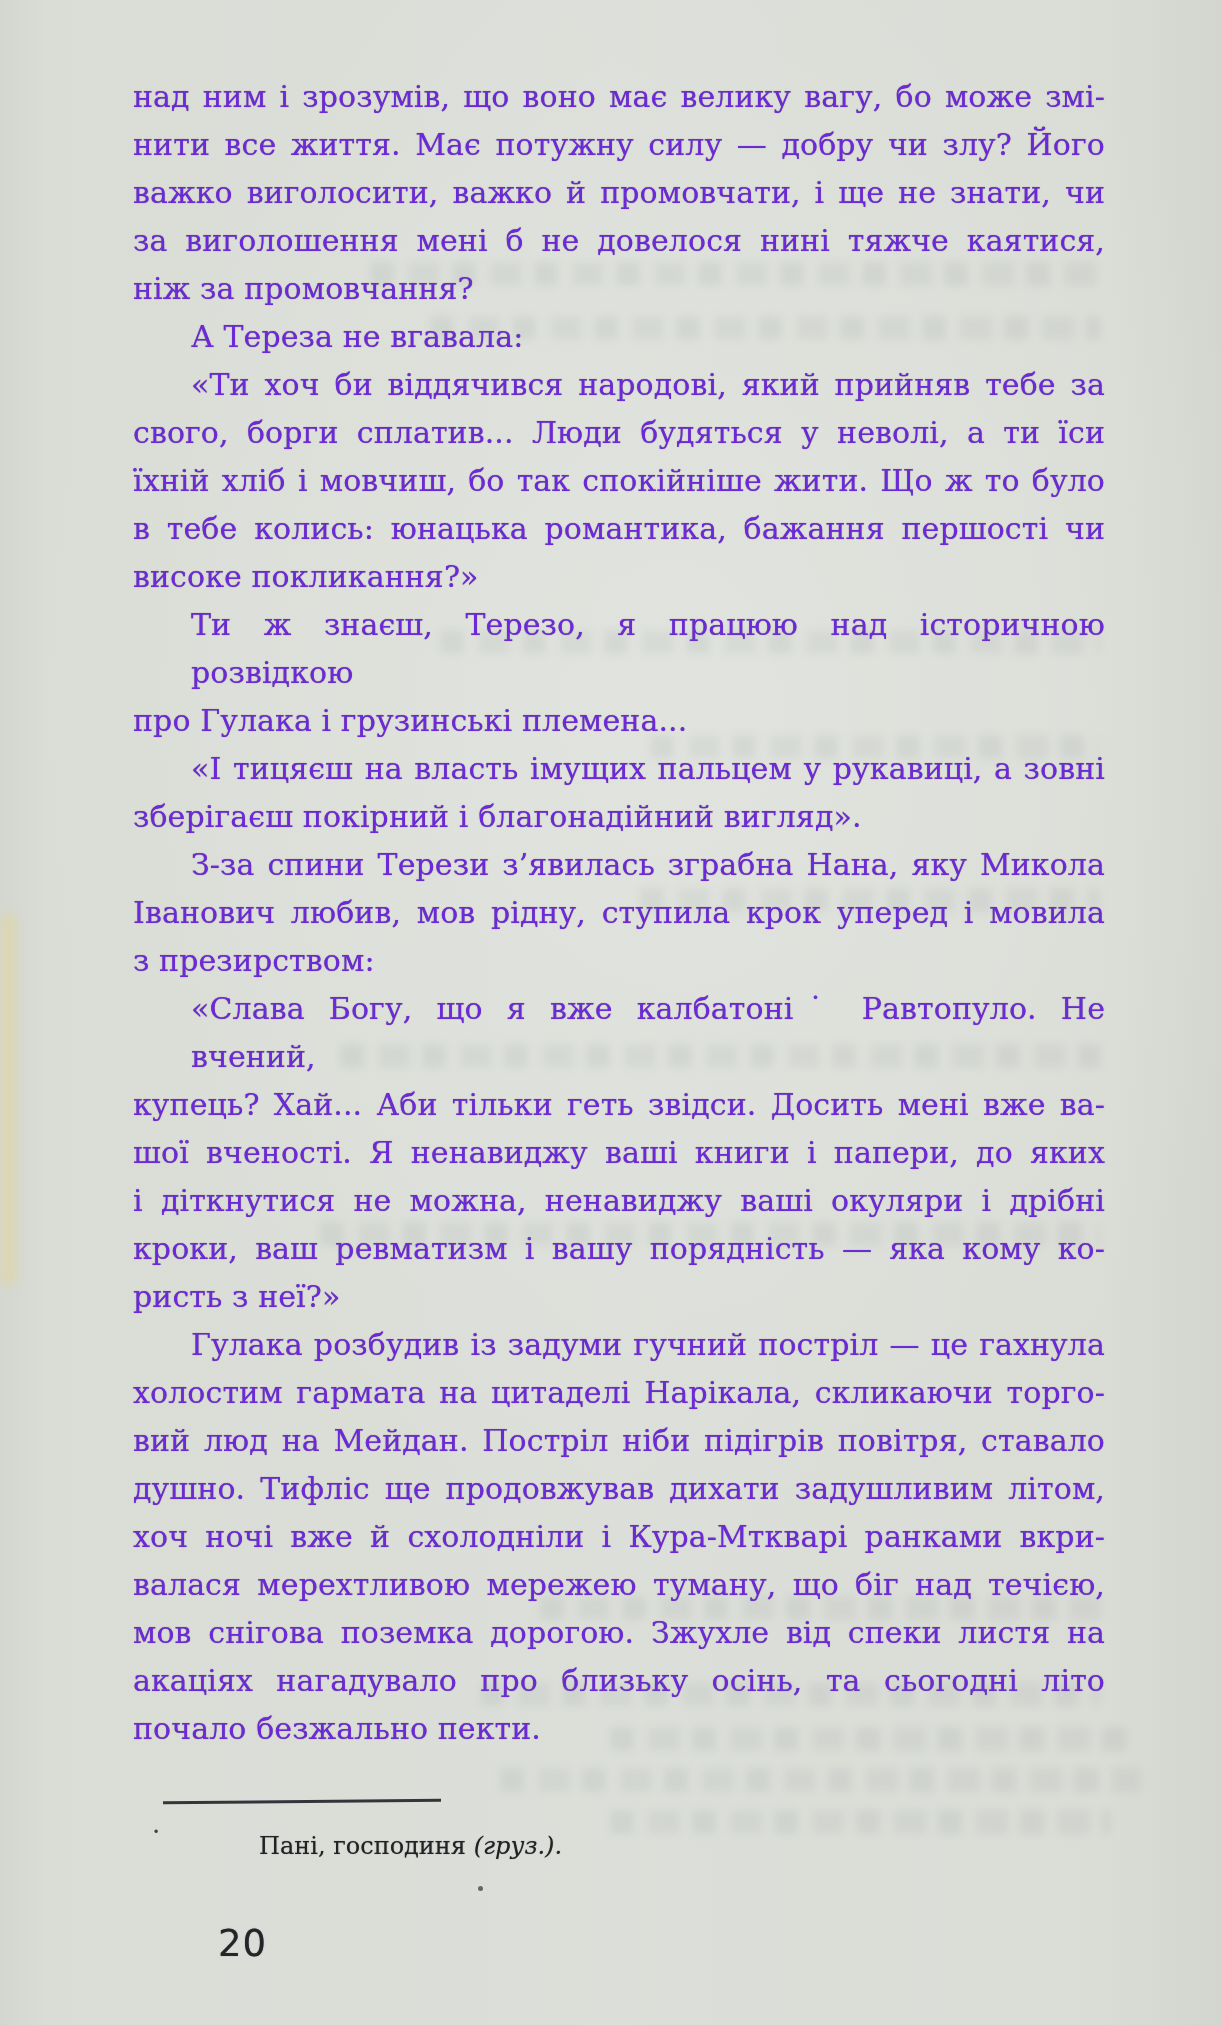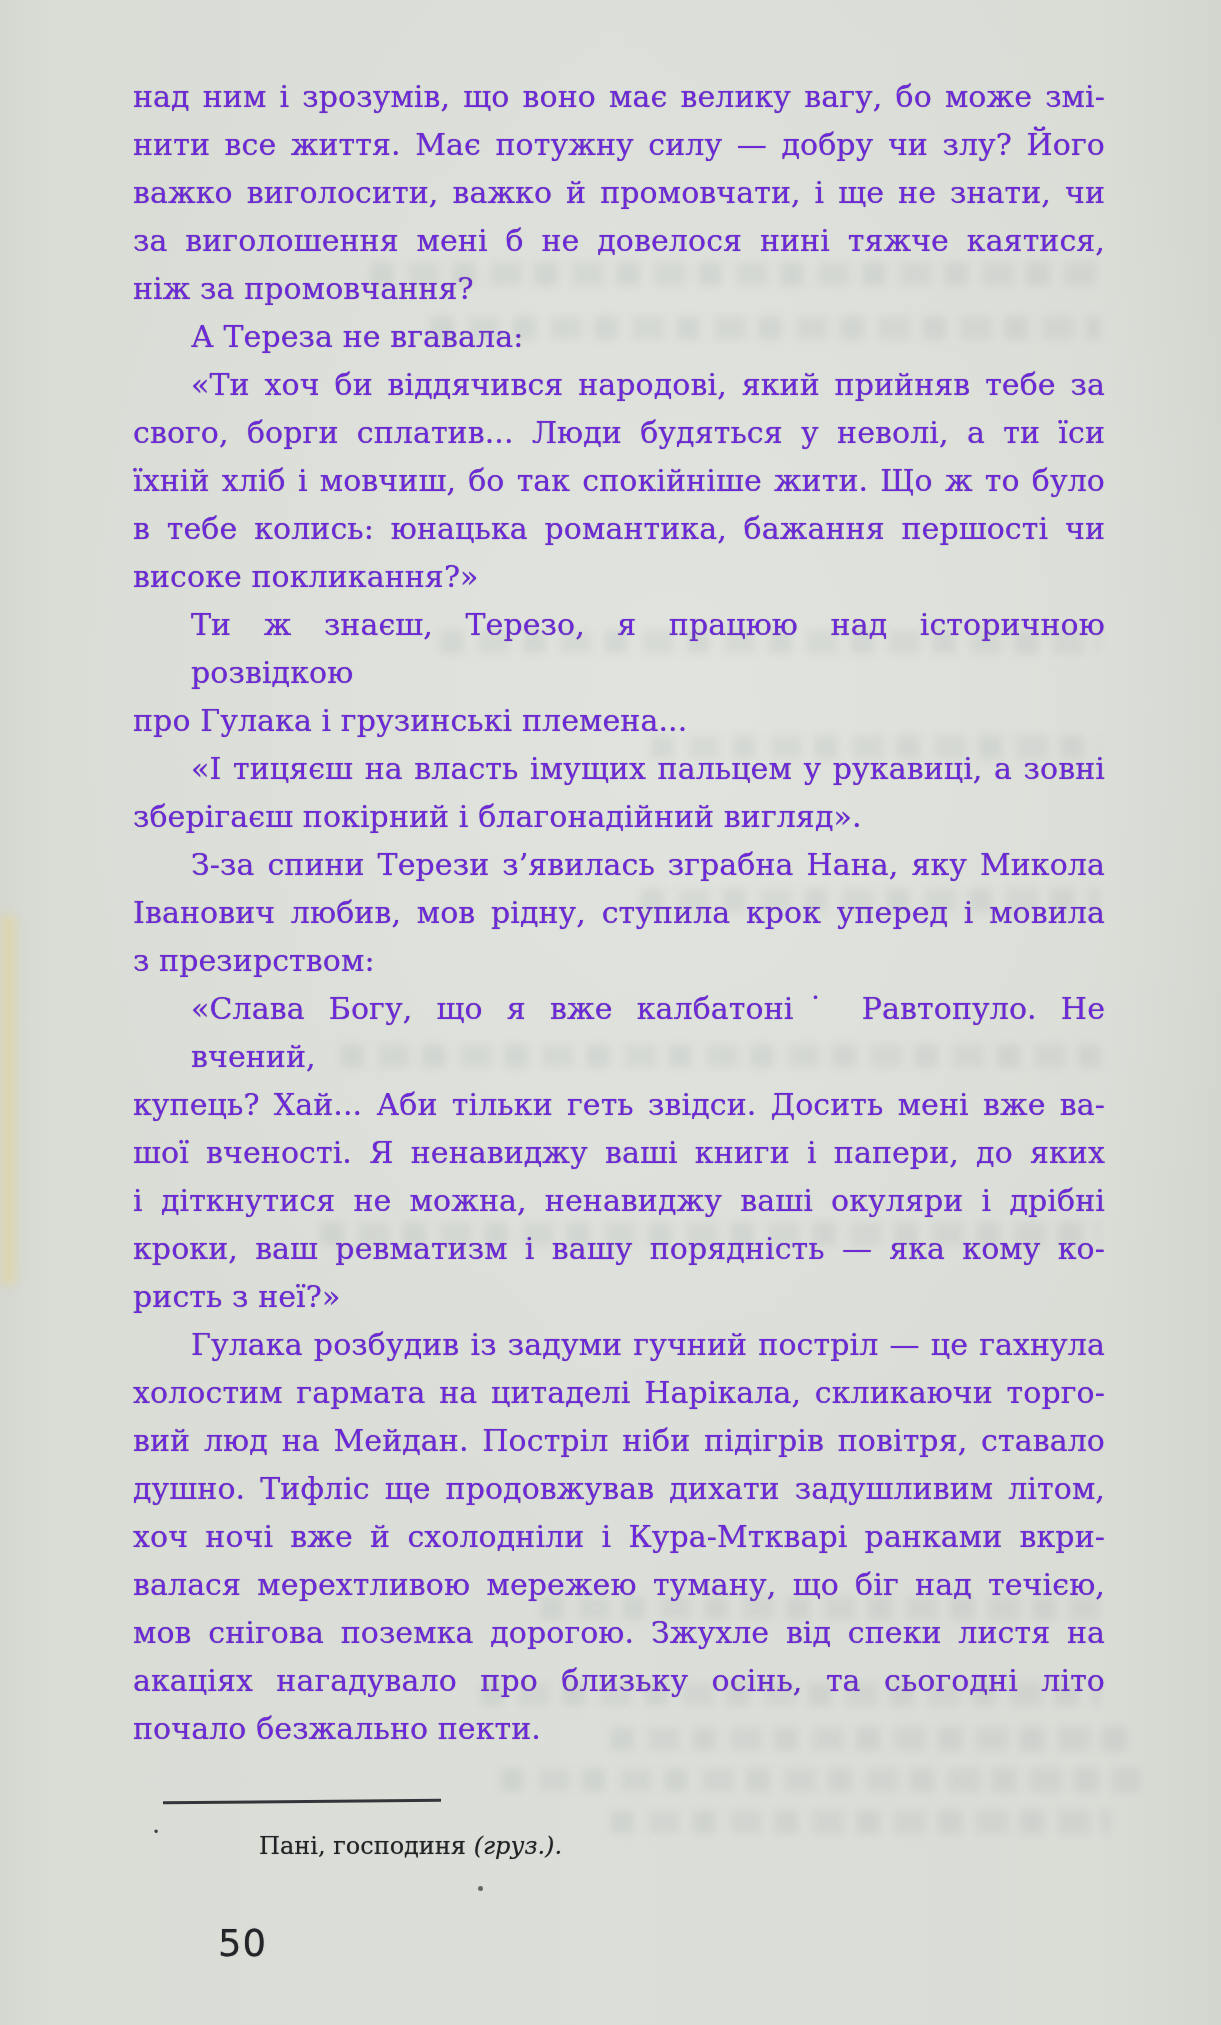--- a/index.html
+++ b/index.html
@@ -144,17 +144,17 @@
   <div class="ghost" style="left:610px; top:1727px; width:530px;"></div>
   <div class="ghost" style="left:500px; top:1768px; width:640px;"></div>
   <div class="ghost" style="left:610px; top:1810px; width:500px;"></div>
 
   <div class="footnote-rule"></div>
 
   <span class="fn-marker">·</span>
 
   <div class="footnote"><span>Пані, господиня </span><span class="fn-italic">(груз.).</span></div>
 
-  <div class="page-number">50</div>
+  <div class="page-number">20</div>
 
   <div class="speck" style="left:478px; top:1886px;"></div>
 
 </div>
 
 </body></html>

